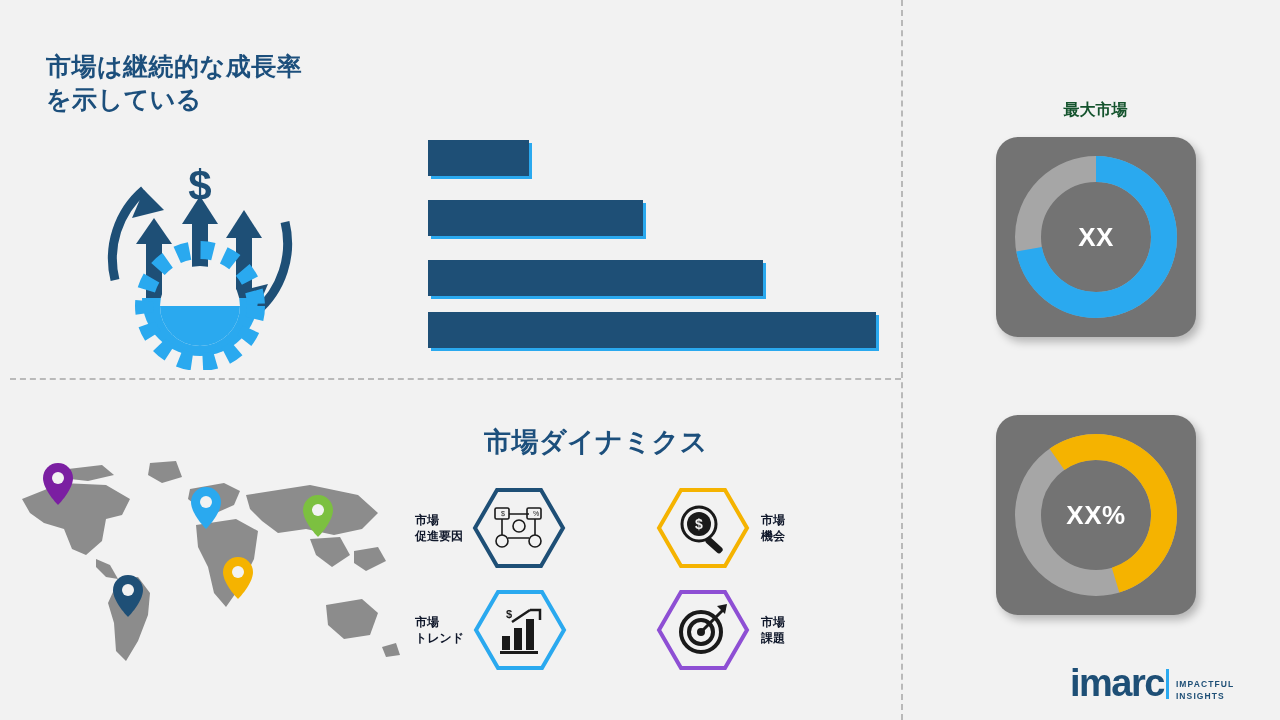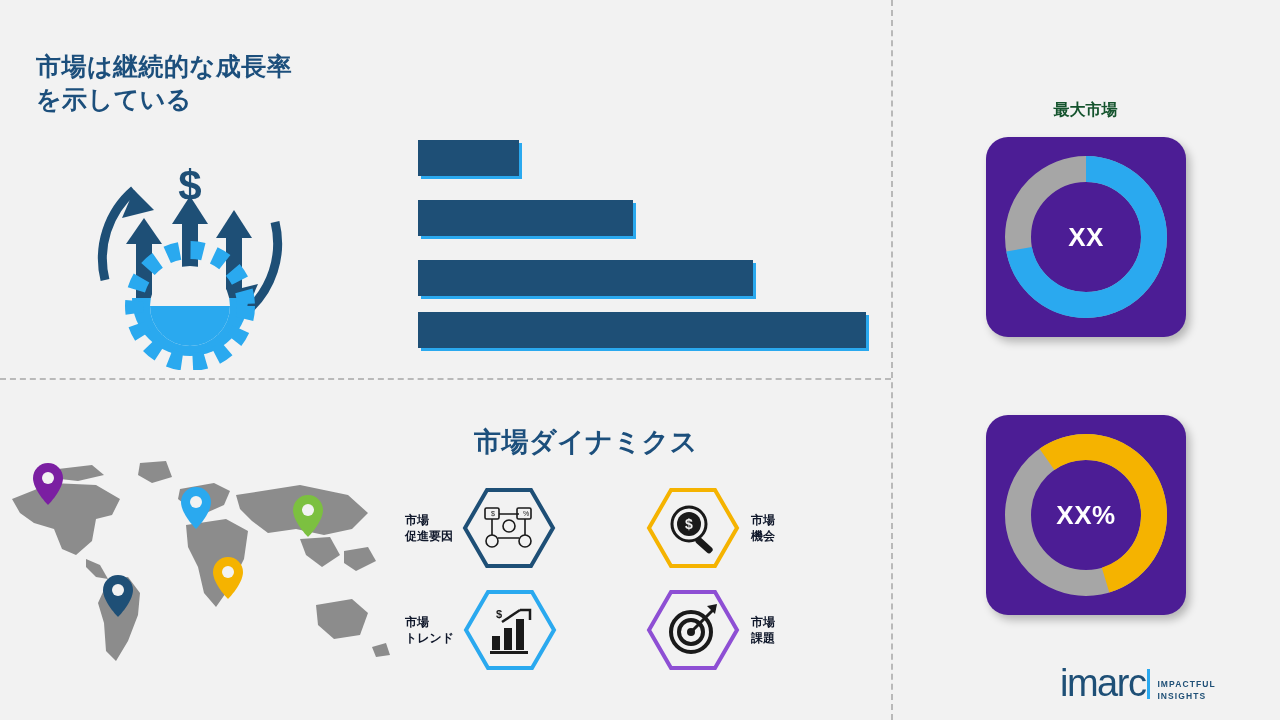--- a/index.html
+++ b/index.html
@@ -3,21 +3,21 @@
 <meta charset="utf-8">
 <style>
   * { box-sizing: border-box; }
   html, body { margin:0; padding:0; }
   body {
     width:1280px; height:720px; overflow:hidden;
     background:#f2f2f2;
     font-family:"Liberation Sans", sans-serif;
     position:relative;
   }
-  .slide { position:absolute; inset:0; }
+  .slide { position:absolute; inset:0;margin-left:10px; }
 
   
   .v-divider {
     position:absolute; left:891px; top:0; width:0; height:720px;
     border-left:2px dashed #b9b9b9;
   }
   .h-divider {
     position:absolute; left:0; top:378px; width:891px; height:0;
     border-top:2px dashed #b9b9b9;
   }
@@ -71,34 +71,34 @@
     color:#0f172a; font-weight:bold; font-size:12px; line-height:1.35;
     white-space:pre-line;
   }
   .dyn-label.right-side { margin-left:10px; }
   .dyn-label.left-side { margin-right:8px; text-align:left; }
   .hex-wrap { position:relative; width:96px; height:84px; }
 
   
   .donut-card {
     position:absolute; width:200px; height:200px;
-    background:#4c1d95; border-radius:22px;
+    background:#737373; border-radius:22px;
     box-shadow:4px 5px 9px rgba(0,0,0,.25);
   }
   #donut-card-1 { left:986px; top:137px; }
   #donut-card-2 { left:986px; top:415px;padding-left:12px; }
   .donut-center {
     position:absolute; inset:0; display:flex; align-items:center; justify-content:center;
     color:#ffffff; font-weight:bold; font-size:26px; letter-spacing:.5px;
   }
 
   
   #logo { position:absolute; left:1060px; top:664px; display:flex; align-items:flex-end; }
   #logo-text {
-    font-size:38px; font-weight:normal; color:#1e4f76; letter-spacing:-1.5px;
+    font-size:38px; font-weight:bold; color:#1e4f76; letter-spacing:-1.5px;
     line-height:1; font-family:"Liberation Sans", sans-serif;
   }
   #logo-bar { width:3px; height:30px; background:#2aa9ef; margin:0 7px 3px 2px; }
   #logo-sub { font-size:8.5px; color:#1e4f76; line-height:1.35; letter-spacing:1.1px; font-weight:bold; }
 </style>
 </head>
 <body>
 
 <div class="slide">
 

